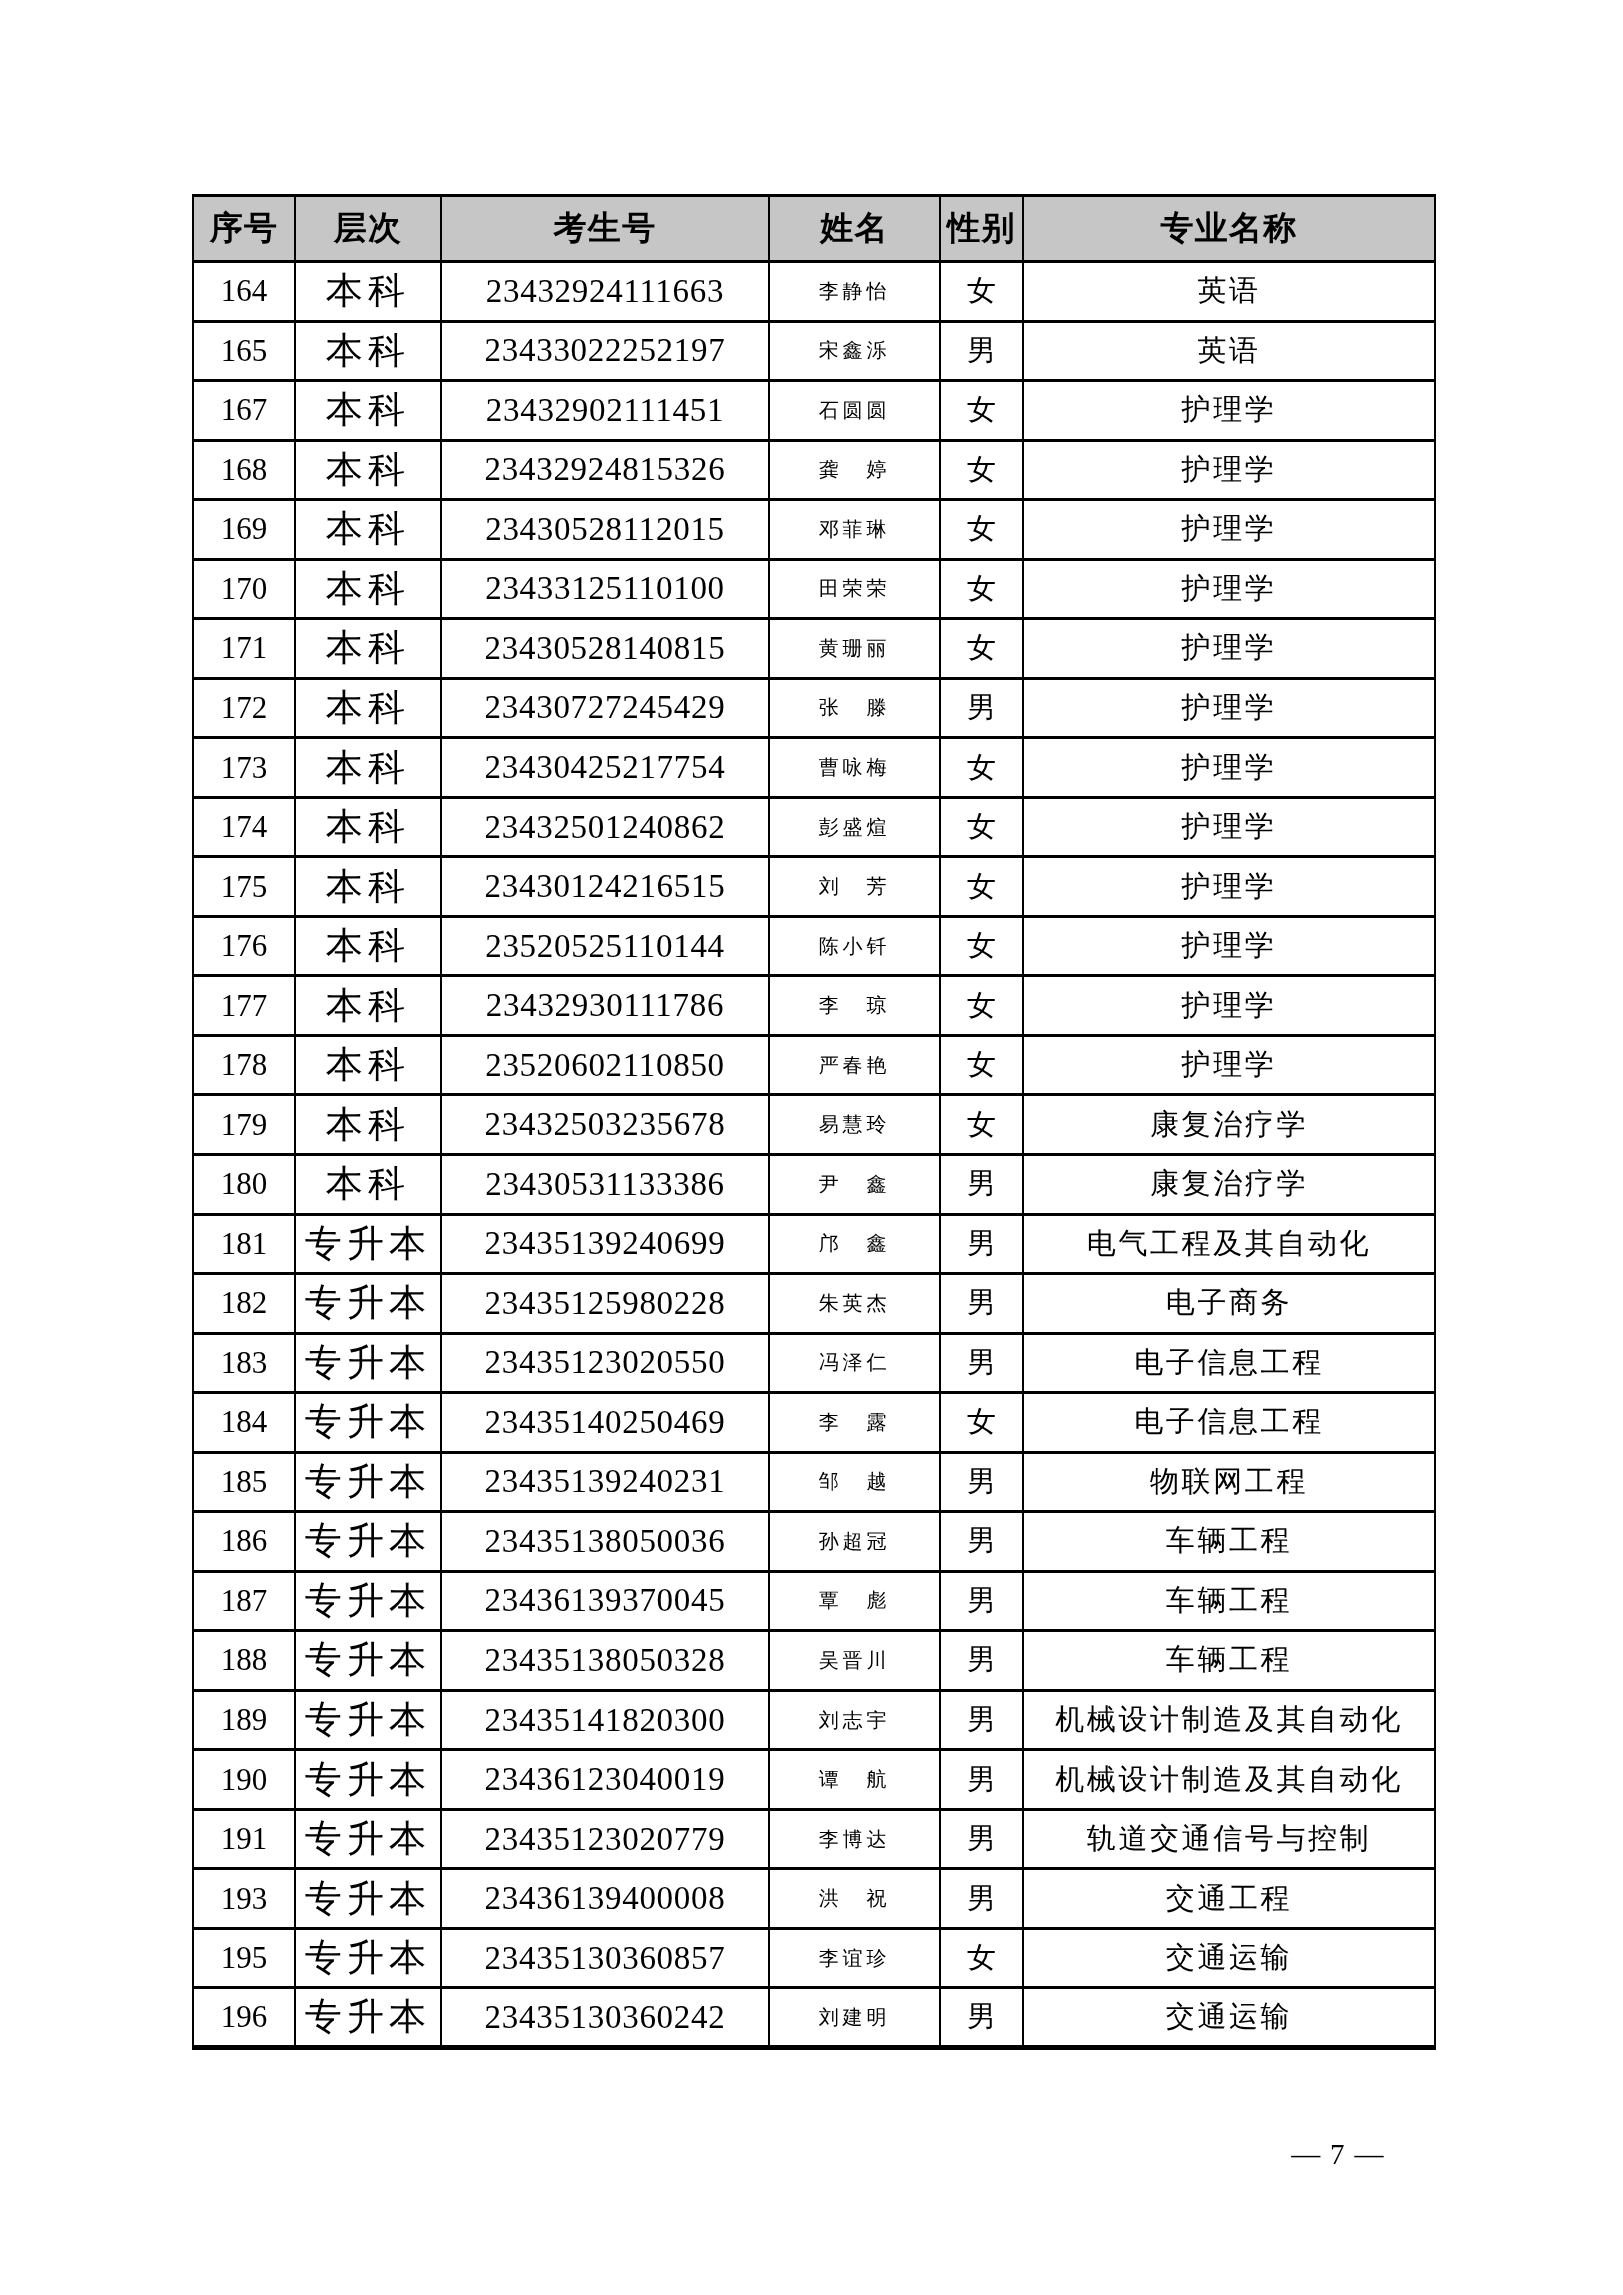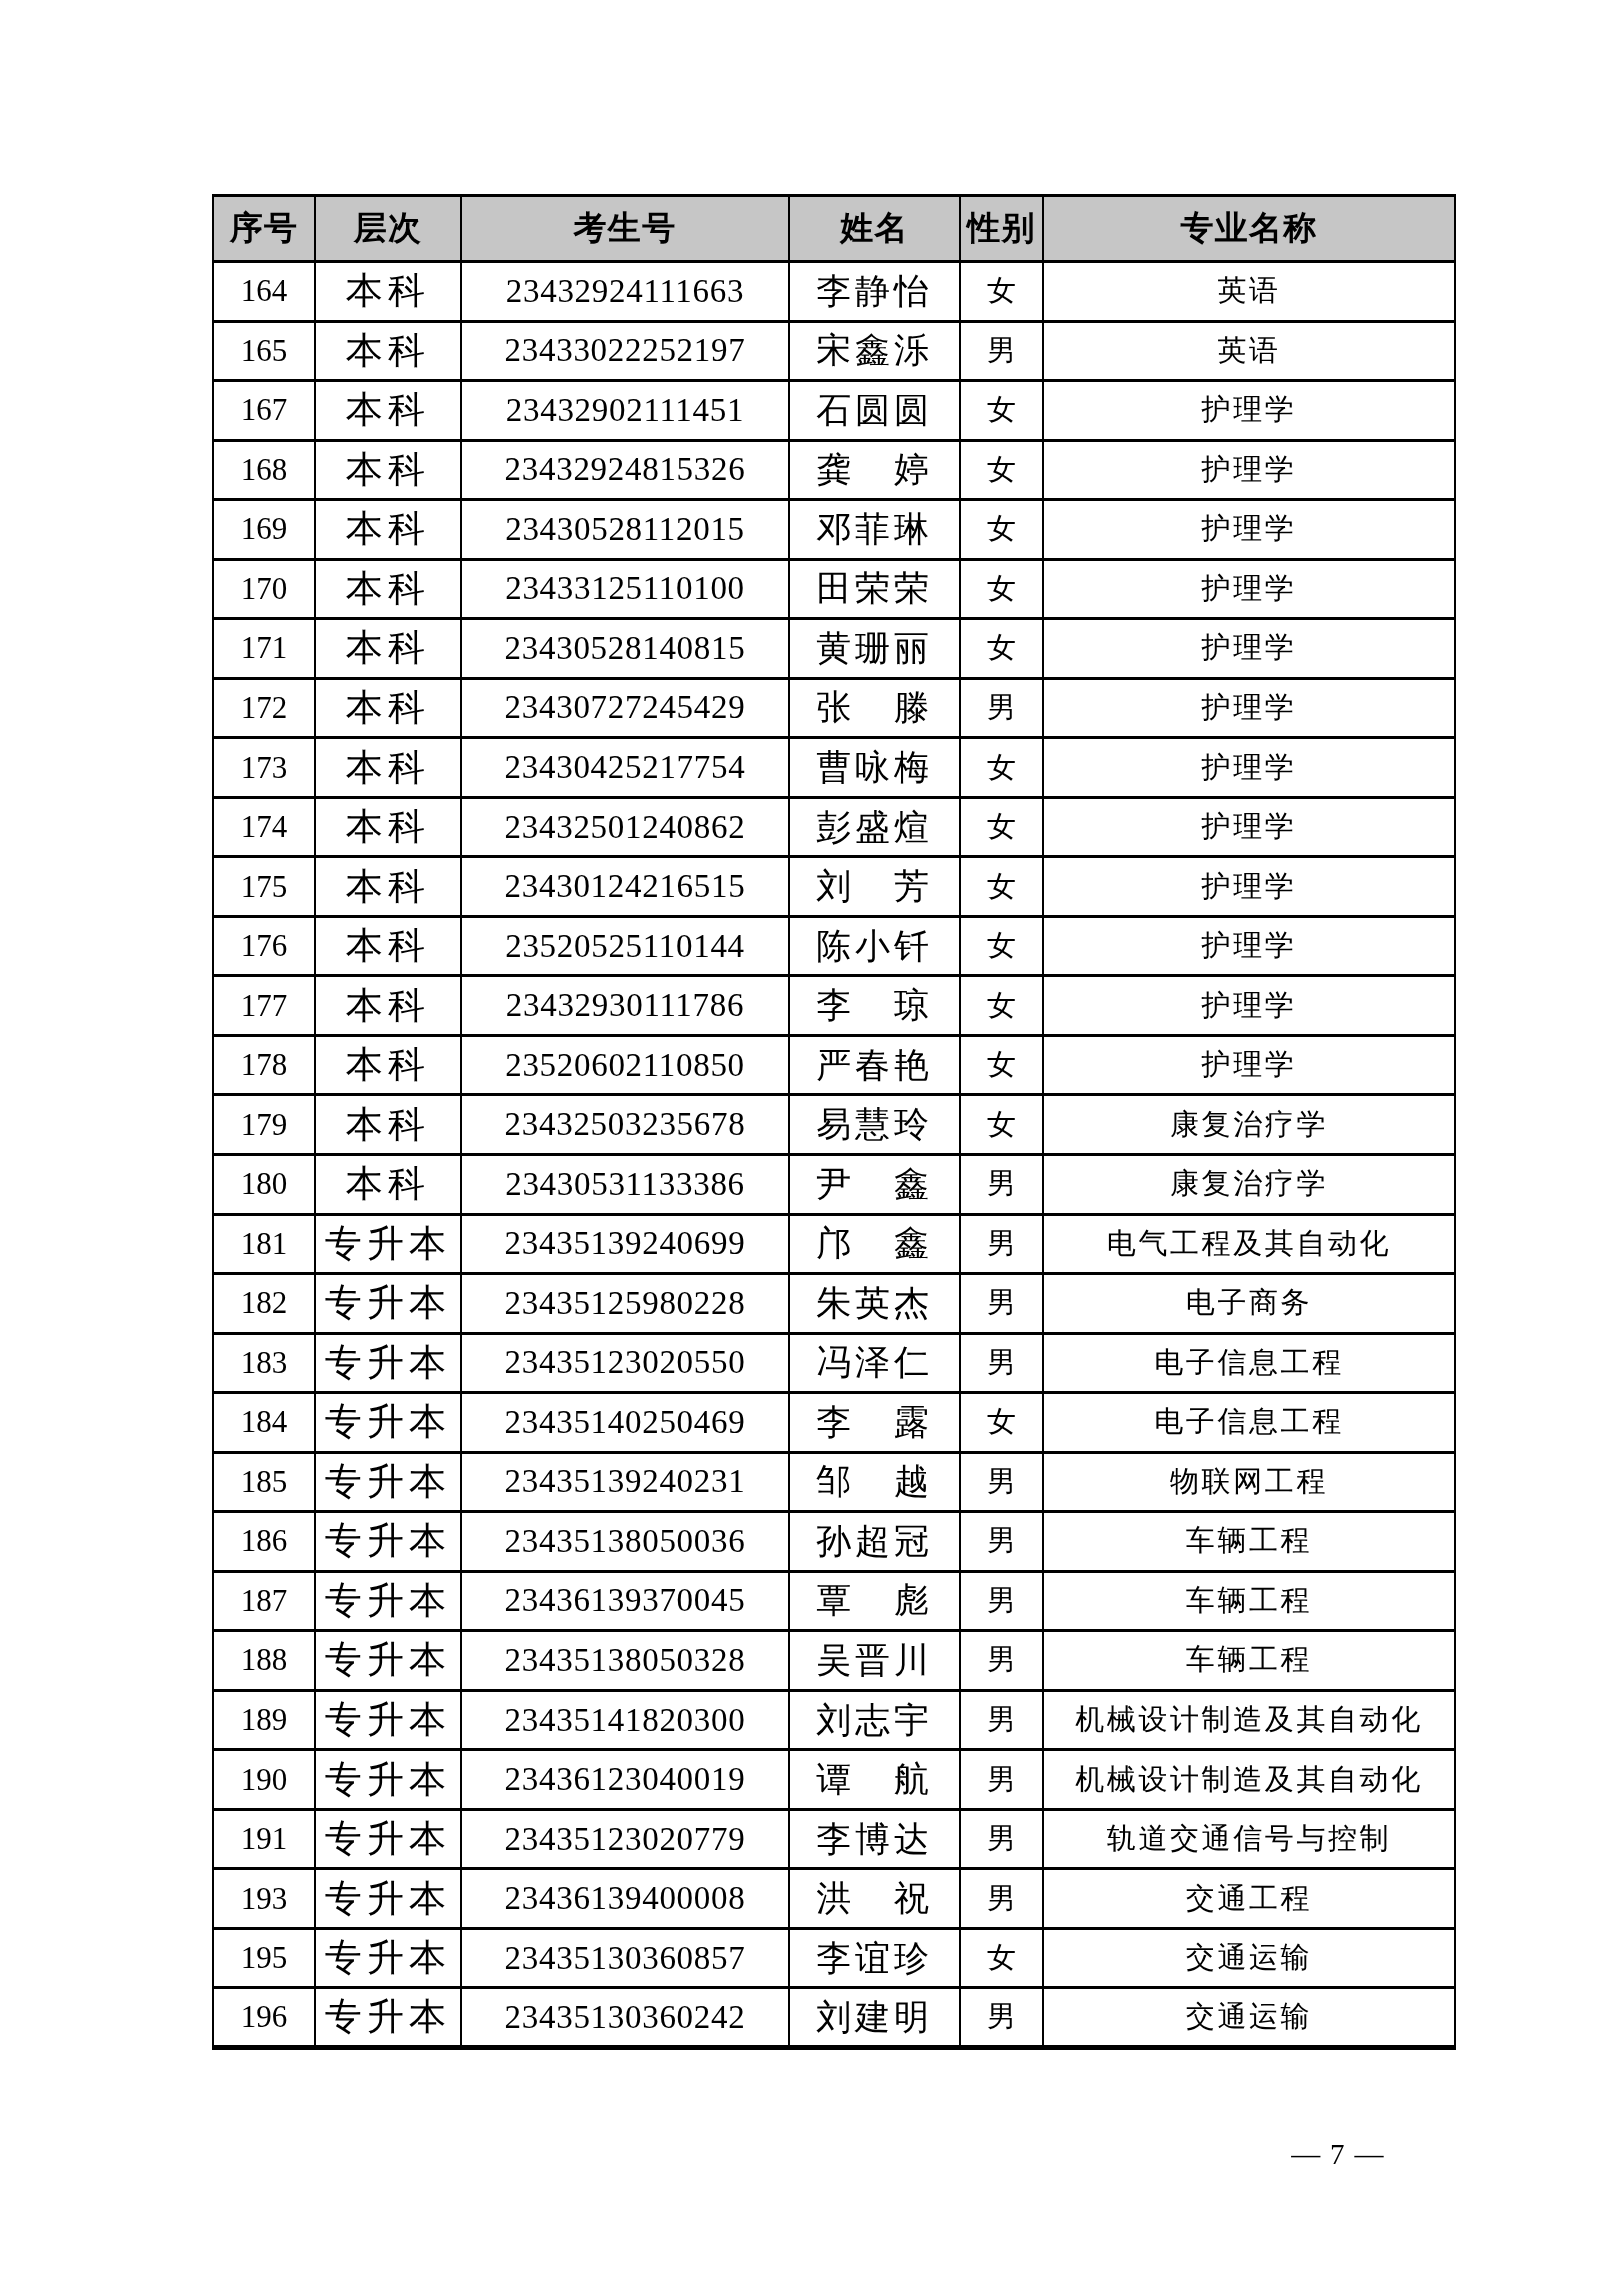--- a/index.html
+++ b/index.html
@@ -3,39 +3,39 @@
 <meta charset="utf-8">
 <style>
   html,body{margin:0;padding:0;}
   body{
     width:1623px;height:2295px;background:#ffffff;position:relative;
     font-family:"Liberation Serif","DejaVu Serif",serif;color:#000;
   }
   .page{position:absolute;left:0;top:0;width:1623px;height:2295px;background:#ffffff;}
 
   table.roster{
-    position:absolute;left:212px;top:194px;width:1243px;height:1856px;
+    position:absolute;left:192px;top:194px;width:1243px;height:1856px;
     border-collapse:collapse;table-layout:fixed;
   }
   table.roster th,table.roster td{
     border-left:2.6px solid #000;border-right:2.6px solid #000;
     border-top:3.9px solid #000;border-bottom:3.9px solid #000;
     text-align:center;vertical-align:middle;padding:0;overflow:hidden;
   }
   table.roster thead th{
     background:#c6c6c6;height:63px;font-weight:bold;font-size:33px;
     font-family:"Liberation Sans","DejaVu Sans",sans-serif;letter-spacing:1.3px;
   }
   table.roster tbody tr{height:54px;}
   table.roster tbody tr:last-child td{border-bottom-width:5.9px;}
 
   td.col-index{font-size:31px;}
   td.col-level{font-size:37px;letter-spacing:5.2px;}
   td.col-exam_no{font-size:33px;letter-spacing:0.7px;margin-left:8px;}
-  td.col-name{font-size:35px;letter-spacing:3.9px;margin-left:24px;}
+  td.col-name{font-size:20px;letter-spacing:3.9px;margin-left:24px;}
   td.col-gender{font-size:29px;}
   td.col-major{font-size:29px;letter-spacing:2.6px;}
 
   .page-number{
     position:absolute;left:1266px;top:2138px;width:144px;height:39px;
     text-align:center;font-size:29px;letter-spacing:1.3px;
     font-family:"Liberation Serif","DejaVu Serif",serif;
   }
 </style>
 </head>

